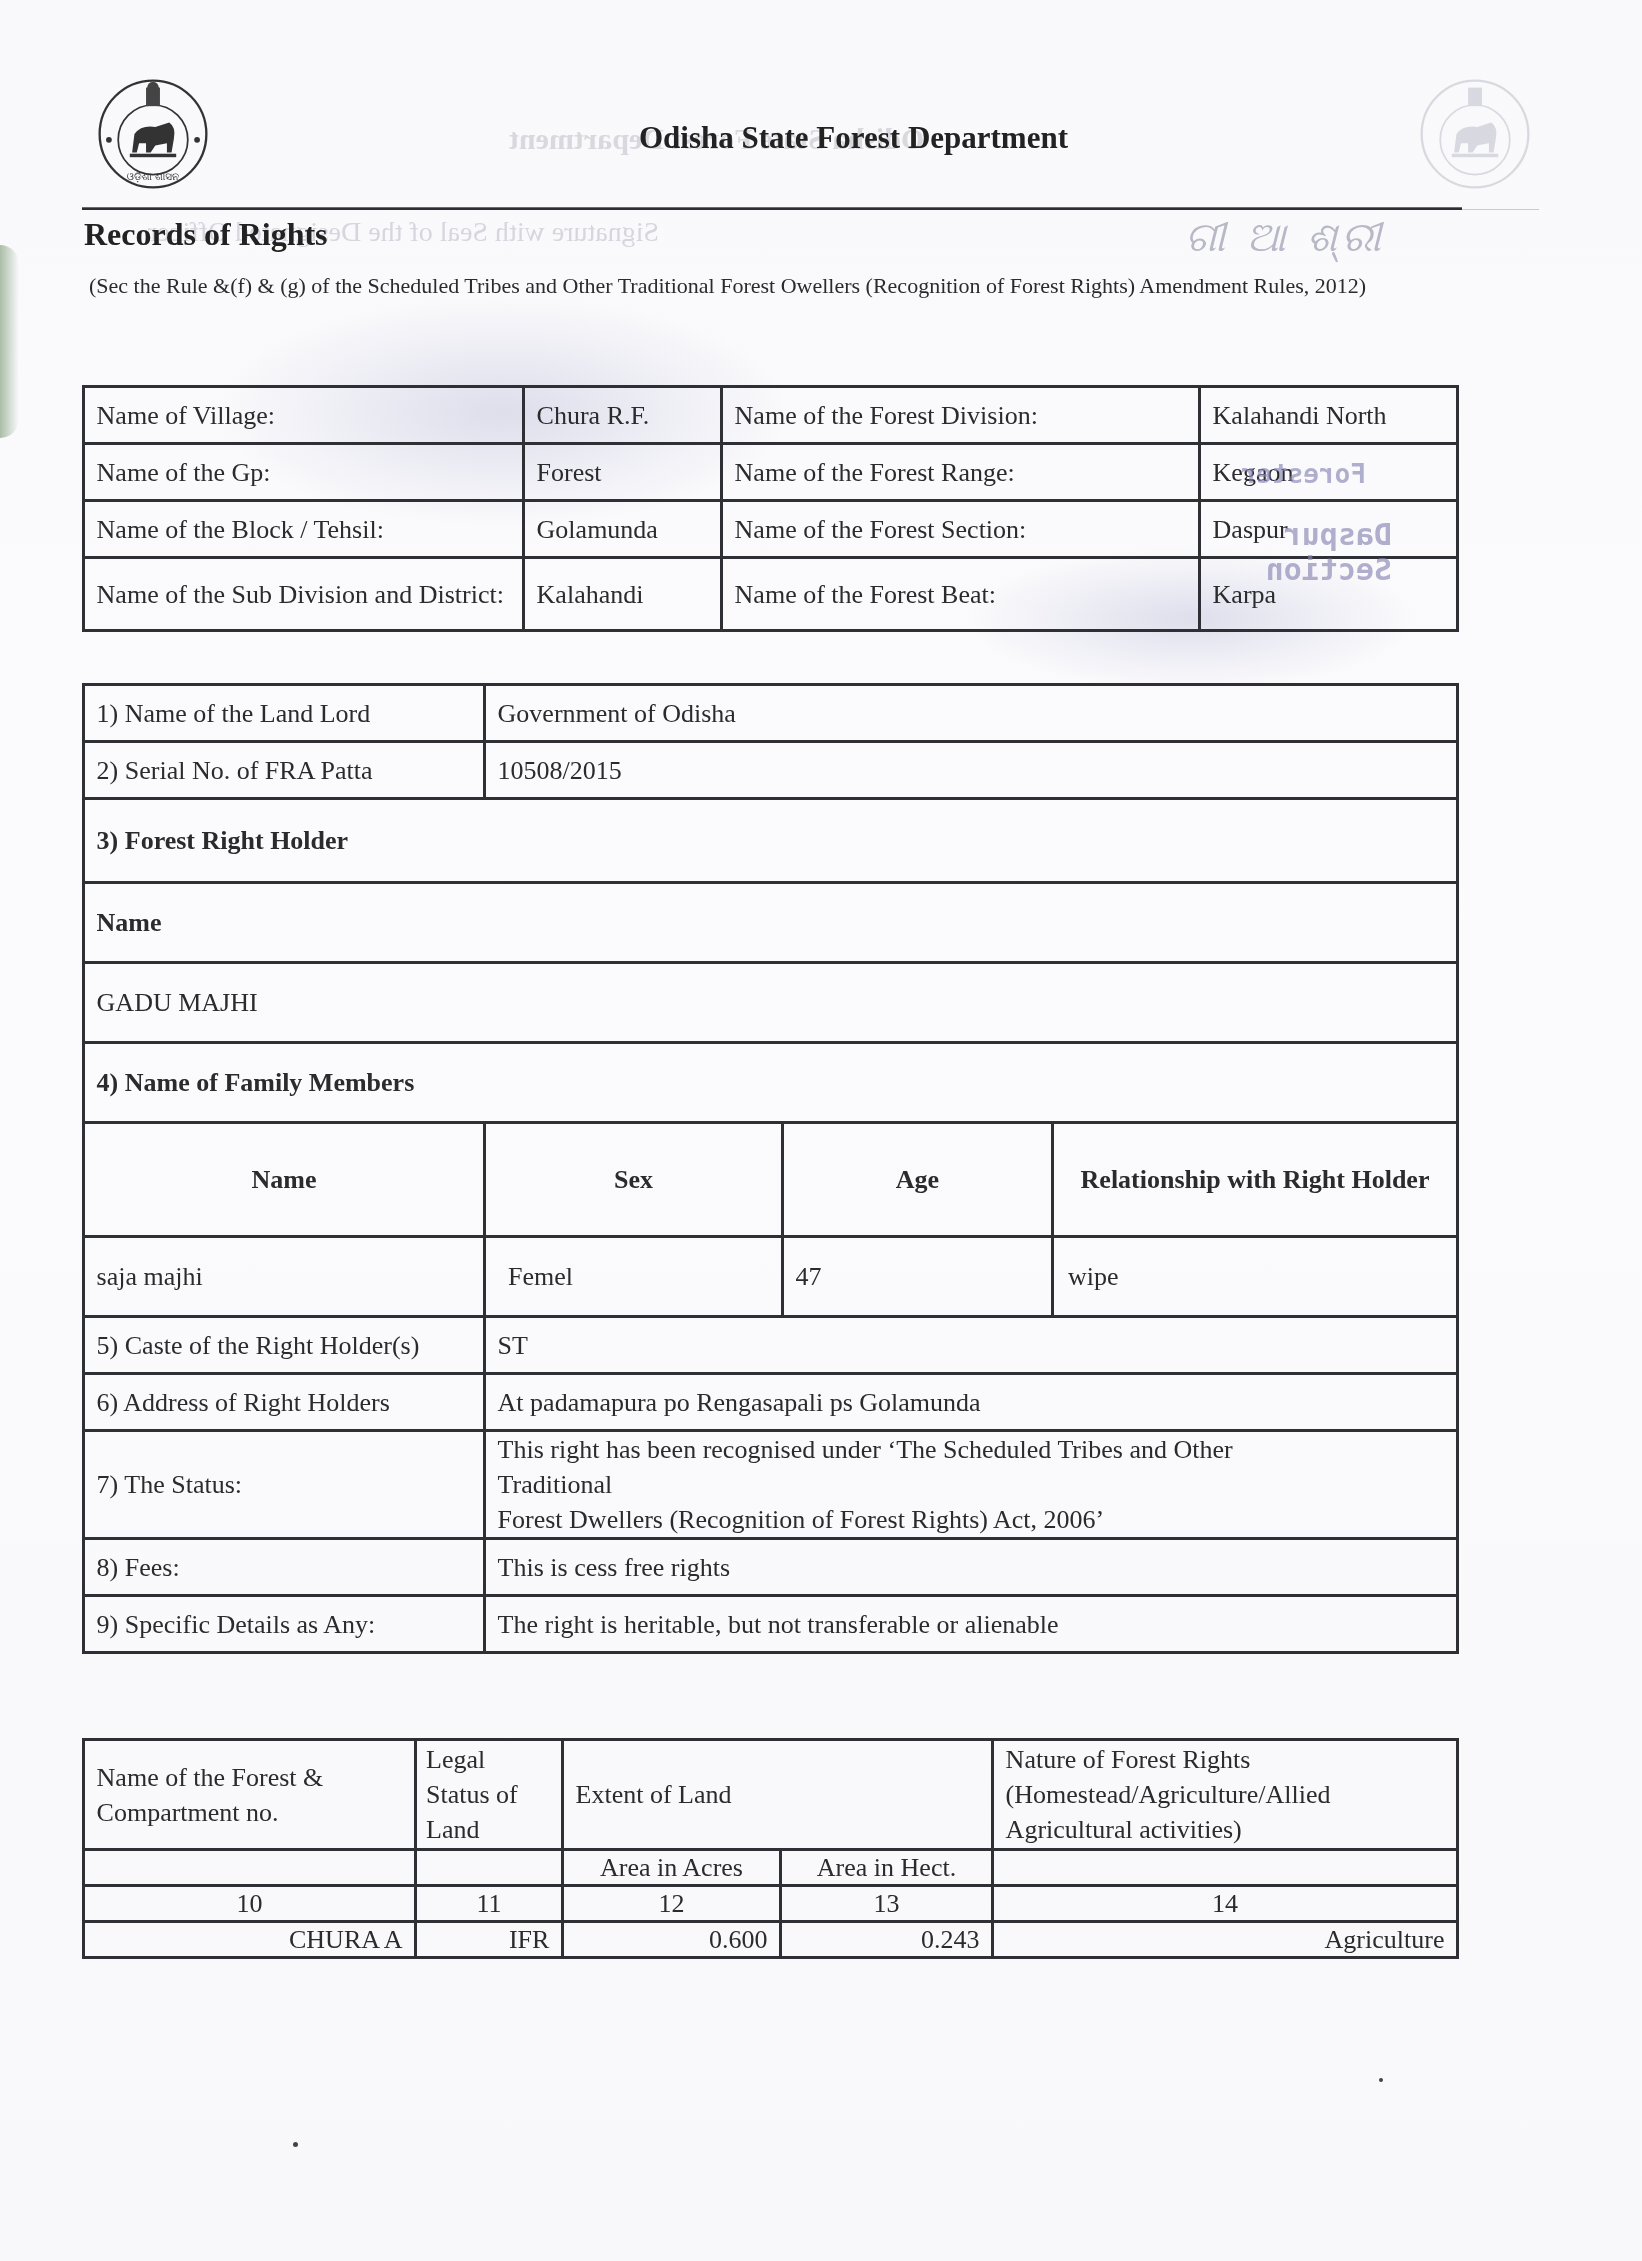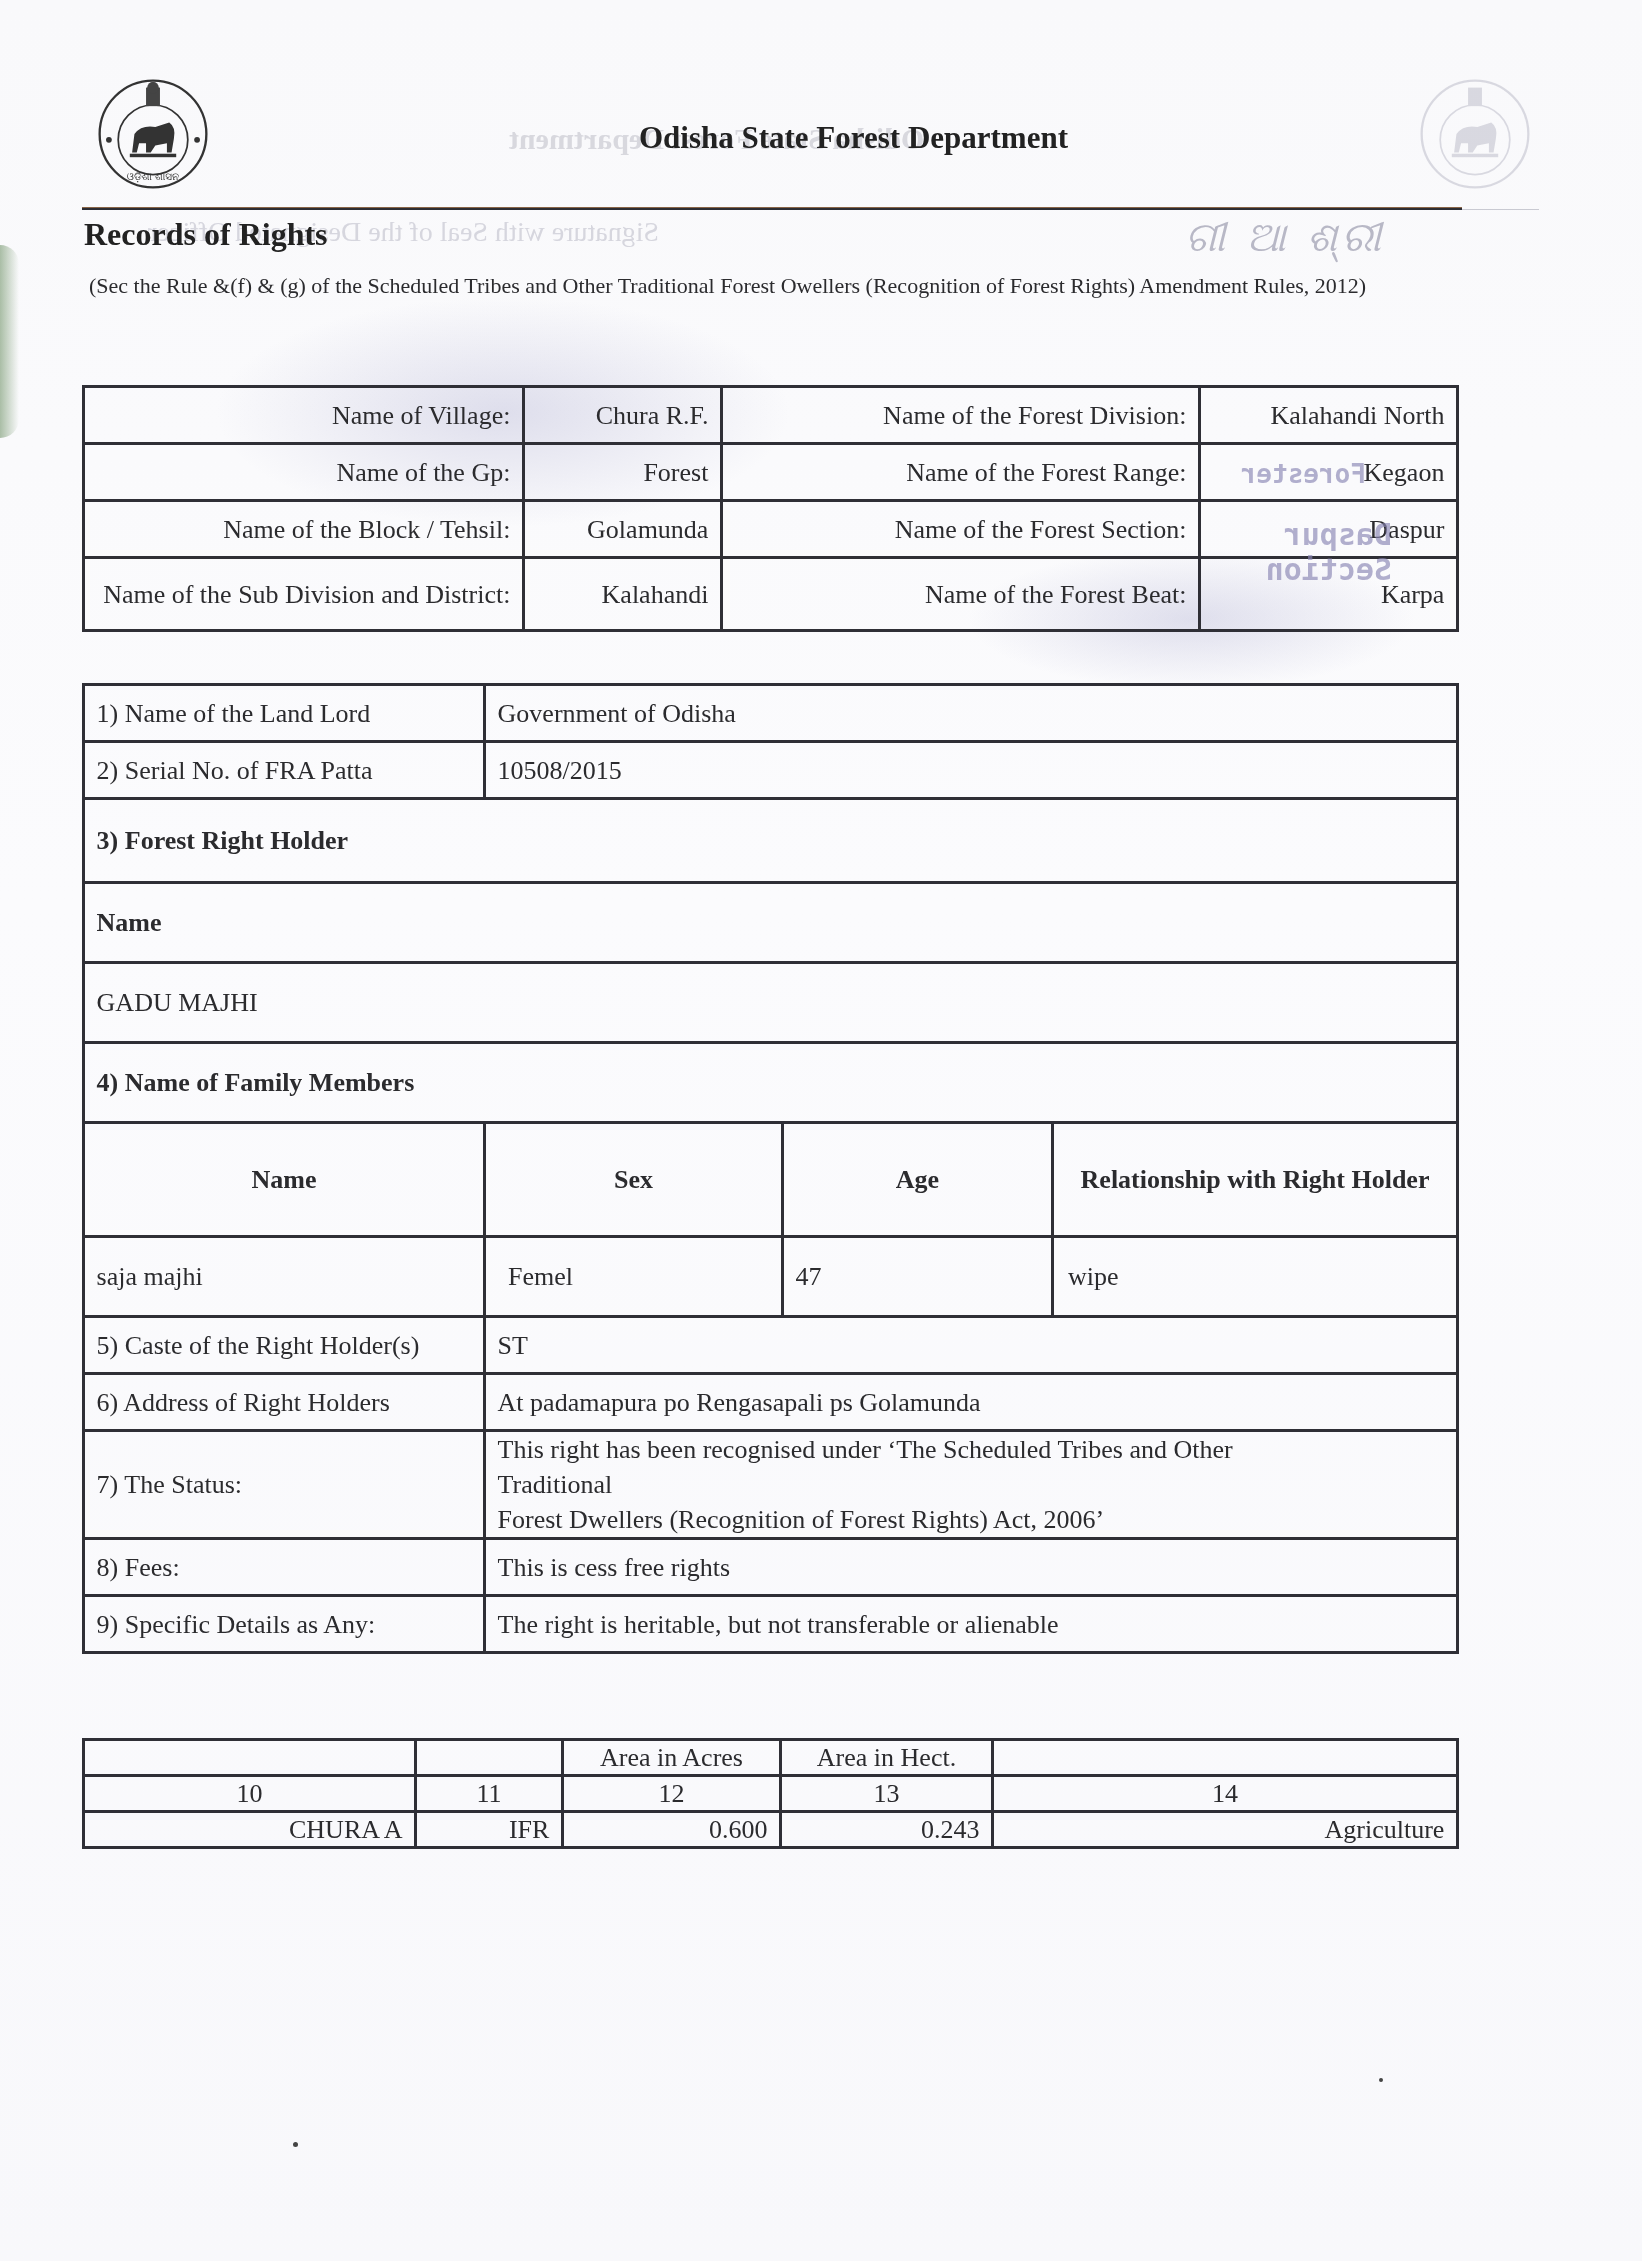--- a/index.html
+++ b/index.html
@@ -58,21 +58,21 @@
   
   table.grid {
     position: absolute; border-collapse: collapse; table-layout: fixed;
     background: transparent;
   }
   table.grid td {
     border: 3.2px solid #2f2f36;
     font-size: 26px; line-height: 35px; color: #2b2b2e;
     padding: 0 11.6px; vertical-align: middle;
   }
-  #t1 { left: 82px; top: 385px; width: 1373px; text-align: right; }
+  #t1 { left: 82px; top: 385px; width: 1373px; }
   #t1 td { height: 54px; }
   #t1 tr.tall td { height: 70px; line-height: 31px; }
 
   #t2 { left: 82px; top: 683px; width: 1373px; }
   #t2 td { height: 54px; }
   #t2 tr.h-sect td { height: 81px; font-weight: bold; }
   #t2 tr.h-name td { height: 77px; }
   #t2 tr.h-fam td { height: 77px; }
   #t2 tr.h-famhead td { height: 111px; font-weight: bold; text-align: center; line-height: 35px; }
   #t2 tr.h-famrow td { height: 77px; }
@@ -257,20 +257,26 @@
 
   <table class="grid" id="t3">
     <colgroup>
       <col style="width:332px">
         <col style="width:147px">
         <col style="width:218px">
         <col style="width:212px">
         <col style="width:465px">
     </colgroup>
     <tbody>
+        <tr class="hh">
+      <td>Name of the Forest &amp; Compartment no.</td>
+      <td style="padding:0 9px">Legal Status of Land</td>
+      <td colspan="2">Extent of Land</td>
+      <td>Nature of Forest Rights (Homestead/Agriculture/Allied Agricultural activities)</td>
+    </tr>
     <tr class="sub">
       <td></td>
       <td></td>
       <td>Area in Acres</td>
       <td>Area in Hect.</td>
       <td></td>
     </tr>
     <tr class="num">
       <td>10</td>
       <td>11</td>

